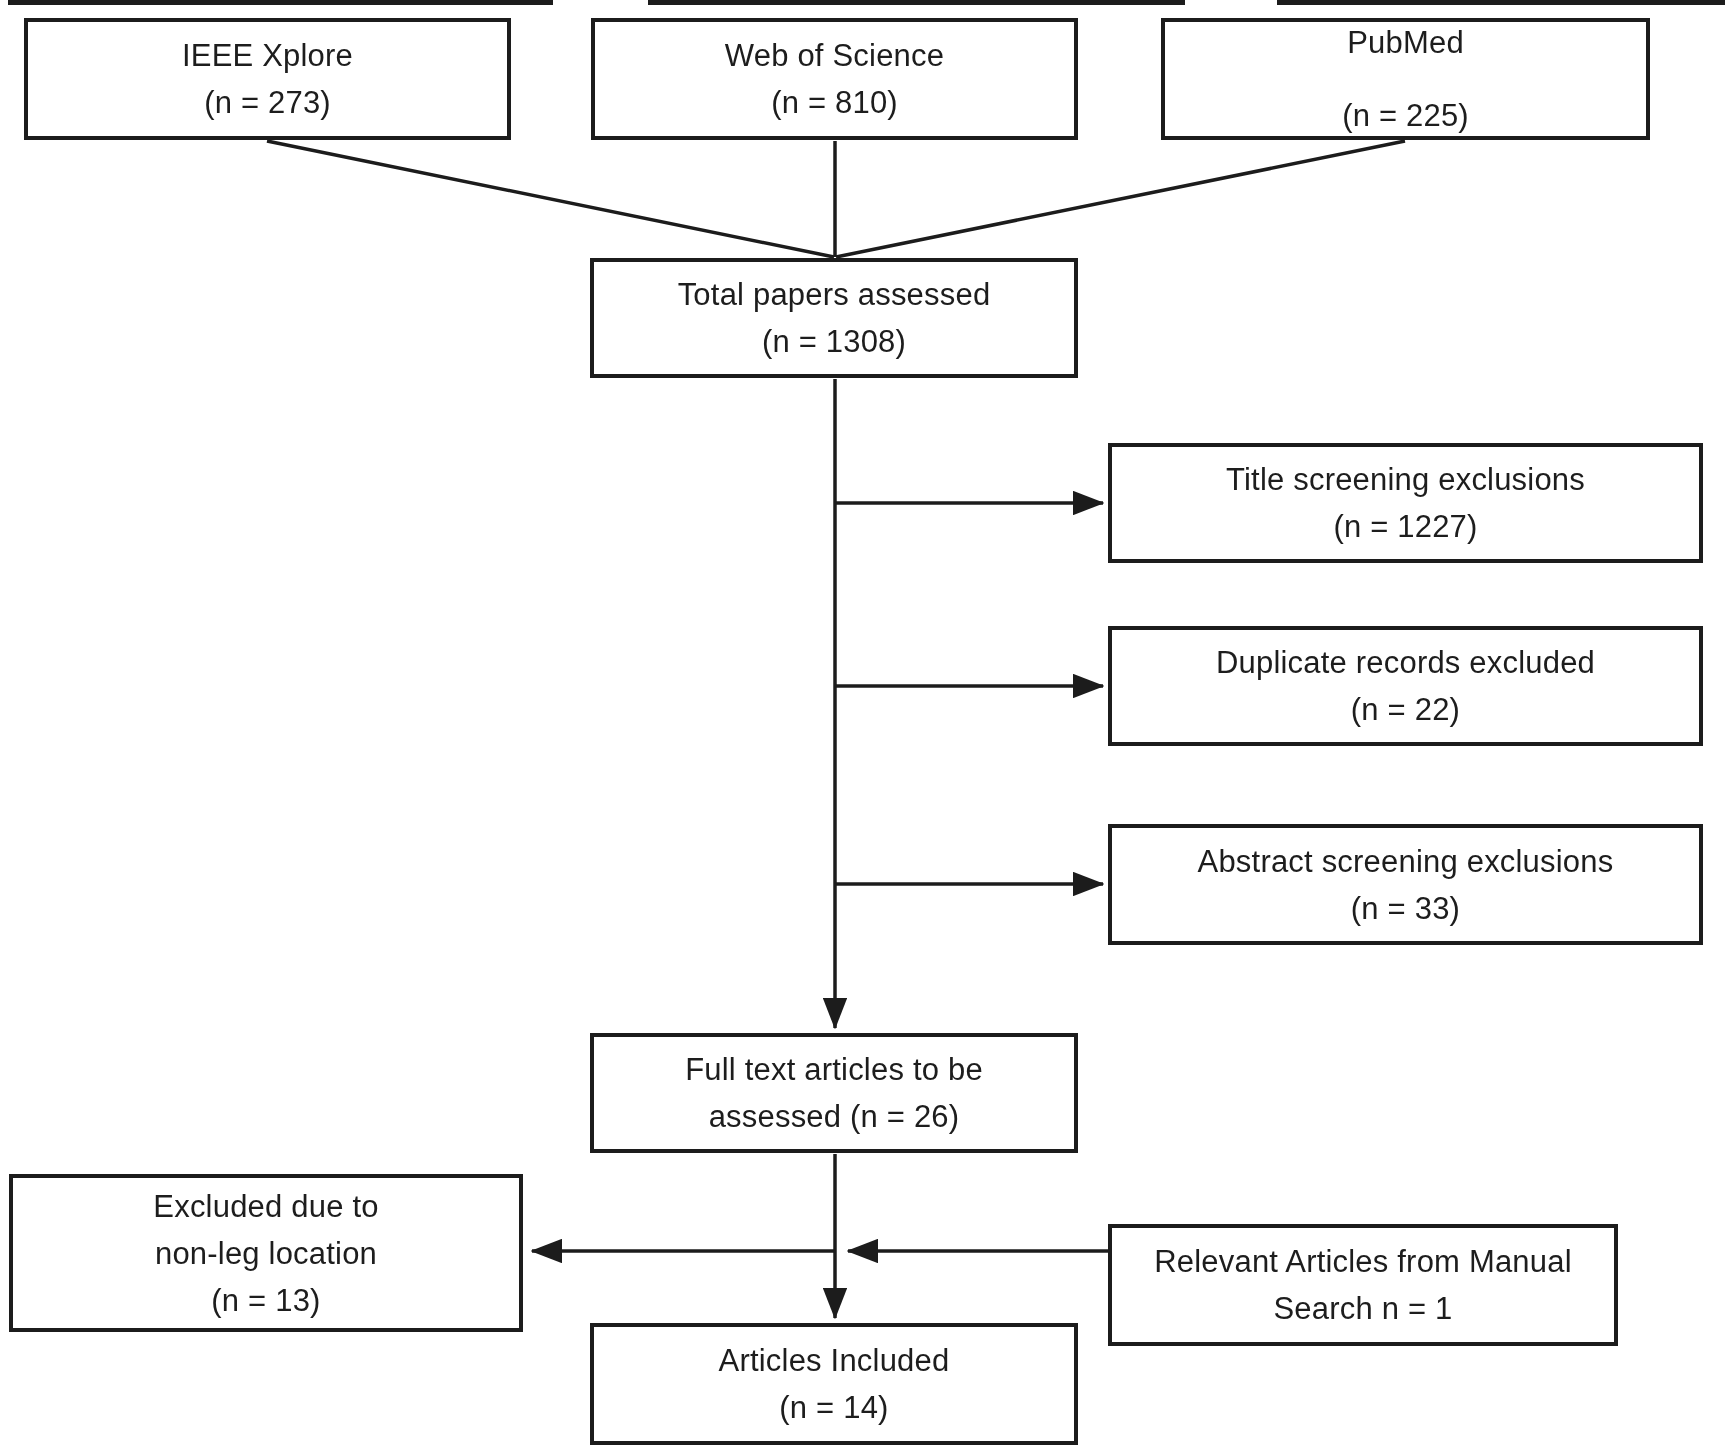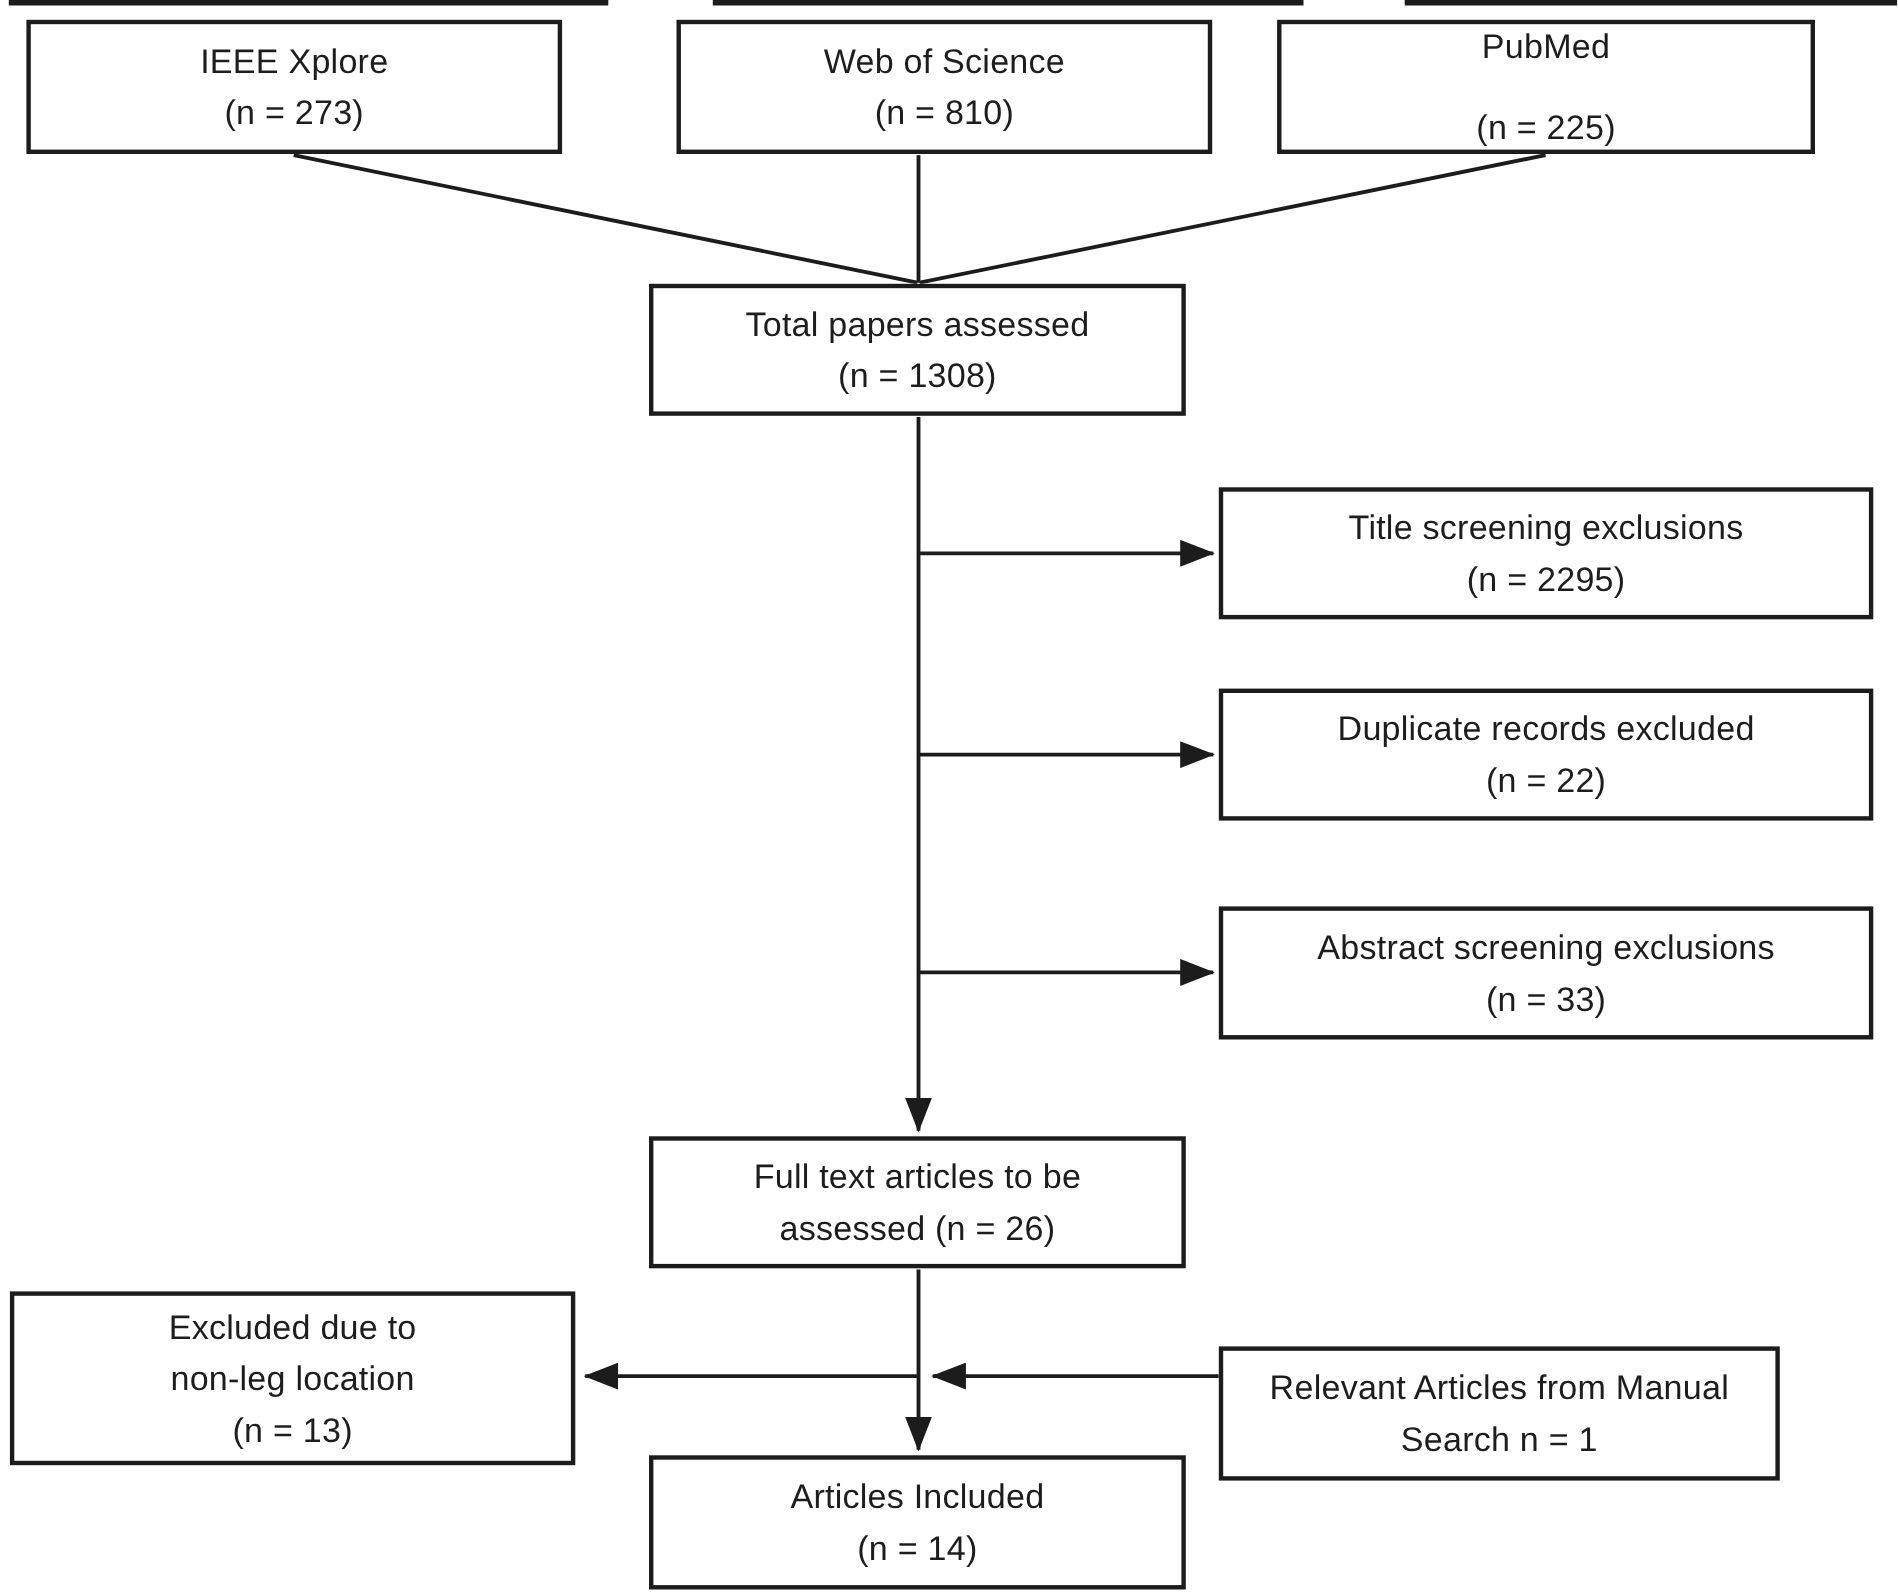--- a/index.html
+++ b/index.html
@@ -21,21 +21,21 @@
     align-items:center;
     justify-content:center;
     text-align:center;
     color:#1d1d1d;
     font-size:31px;
     line-height:47px;
     letter-spacing:0.2px;
   }
   
   #b-ieee     {left:24px;   top:18px;   width:487px; height:122px;}
-  #b-wos      {left:591px;  top:18px;   width:487px; height:122px;margin-left:24px;}
+  #b-wos      {left:591px;  top:18px;   width:487px; height:122px;}
   #b-pubmed   {left:1161px; top:18px;   width:489px; height:122px;gap:26px;}
   #b-total    {left:590px;  top:258px;  width:488px; height:120px;}
   #b-title    {left:1108px; top:443px;  width:595px; height:120px;}
   #b-dup      {left:1108px; top:626px;  width:595px; height:120px;text-align:center;}
   #b-abs      {left:1108px; top:824px;  width:595px; height:121px;}
   #b-fulltext {left:590px;  top:1033px; width:488px; height:120px;}
   #b-excl     {left:9px;    top:1174px; width:514px; height:158px;}
   #b-manual   {left:1108px; top:1190px; width:510px; height:122px;margin-top:34px;}
   #b-articles {left:590px;  top:1323px; width:488px; height:122px;}
 </style>
@@ -90,21 +90,21 @@
     <span>(n = 225)</span>
   </div>
 
   <div class="box" id="b-total">
     <span>Total papers assessed</span>
     <span>(n = 1308)</span>
   </div>
 
   <div class="box" id="b-title">
     <span>Title screening exclusions</span>
-    <span>(n = 2295)</span>
+    <span>(n = 1227)</span>
   </div>
 
   <div class="box" id="b-dup">
     <span>Duplicate records excluded</span>
     <span>(n = 22)</span>
   </div>
 
   <div class="box" id="b-abs">
     <span>Abstract screening exclusions</span>
     <span>(n = 33)</span>

